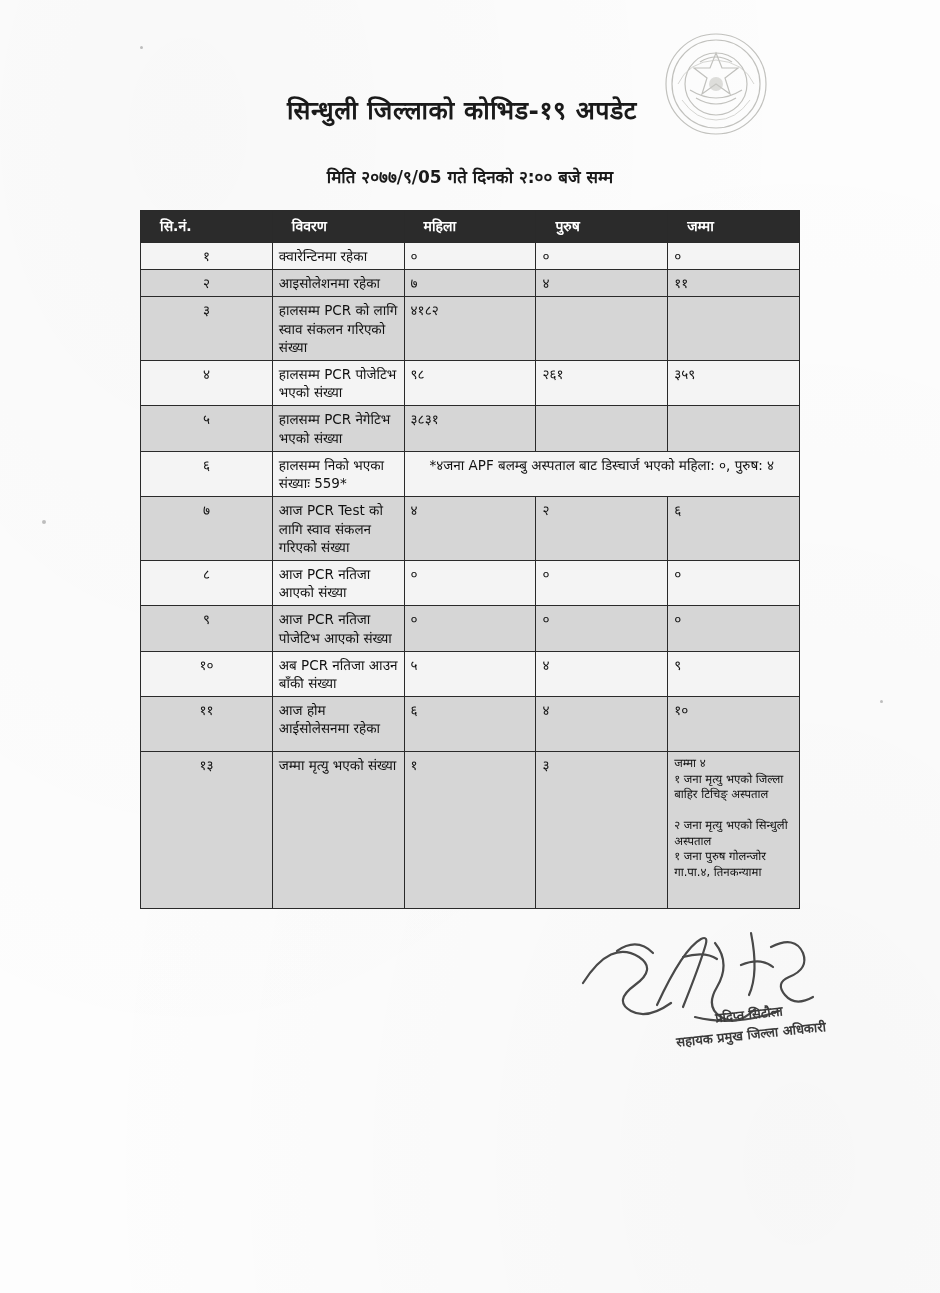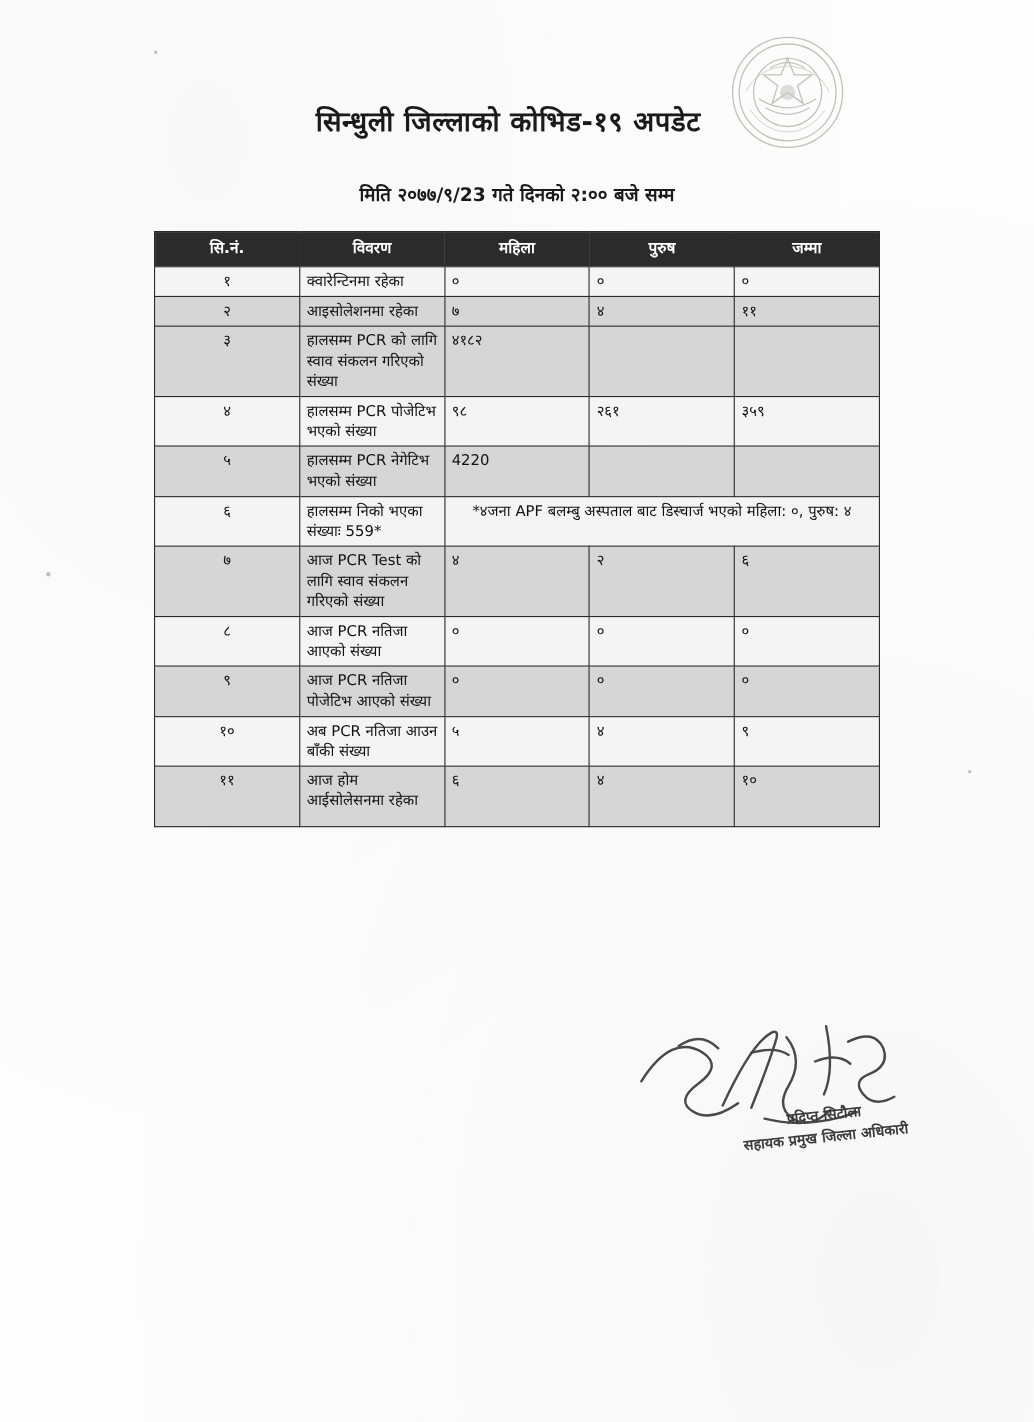--- a/index.html
+++ b/index.html
@@ -74,24 +74,24 @@
   }
   table.data th, table.data td {
     border: 1px solid #2a2a2a;
     padding: 4px 6px;
     vertical-align: top;
     line-height: 1.35;
   }
   table.data thead th {
     background: #2b2b2b;
     color: #ffffff;
-    text-align: center;
+    text-align: left;
     font-weight: bold;
     font-size: 14px;
-    padding: 6px 8px;
+    padding: 6px 19px;
   }
   tr.shade td {
     background: #d6d6d6;
   }
   tr.plain td {
     background: #f4f4f4;
   }
   td.c-sn {
     text-align: center;
     width: 58px;
@@ -177,21 +177,21 @@
       <g fill="none" stroke="#8f8f86" stroke-width="0.8">
         <path d="M18 56 q10 -22 38 -24"></path>
         <path d="M94 56 q-10 -22 -38 -24"></path>
         <path d="M22 72 q14 20 34 20"></path>
         <path d="M90 72 q-14 20 -34 20"></path>
       </g>
     </svg>
   </div>
 
   <div class="title">सिन्धुली जिल्लाको कोभिड-१९ अपडेट</div>
-  <div class="subtitle">मिति २०७७/९/23 गते दिनको २:०० बजे सम्म</div>
+  <div class="subtitle">मिति २०७७/९/05 गते दिनको २:०० बजे सम्म</div>
 
   <table class="data">
     <thead>
       <tr>
         <th>सि.नं.</th>
         <th>विवरण</th>
         <th>महिला</th>
         <th>पुरुष</th>
         <th>जम्मा</th>
       </tr>
@@ -221,21 +221,21 @@
       <tr class="plain">
         <td class="c-sn">४</td>
         <td class="c-desc">हालसम्म PCR पोजेटिभ भएको संख्या</td>
         <td class="c-f">९८</td>
         <td class="c-m">२६१</td>
         <td class="c-t">३५९</td>
       </tr>
       <tr class="shade">
         <td class="c-sn">५</td>
         <td class="c-desc">हालसम्म PCR नेगेटिभ भएको संख्या</td>
-        <td class="c-f">4220</td>
+        <td class="c-f">३८३१</td>
         <td class="c-m"></td>
         <td class="c-t"></td>
       </tr>
       <tr class="plain">
         <td class="c-sn">६</td>
         <td class="c-desc">हालसम्म निको भएका संख्याः 559*</td>
         <td class="span-wide" colspan="3">*४जना APF बलम्बु अस्पताल बाट डिस्चार्ज भएको महिला: ०, पुरुष: ४</td>
       </tr>
       <tr class="shade tall-two">
         <td class="c-sn">७</td>
@@ -264,20 +264,31 @@
         <td class="c-f">५</td>
         <td class="c-m">४</td>
         <td class="c-t">९</td>
       </tr>
       <tr class="shade tall-12">
         <td class="c-sn">११</td>
         <td class="c-desc">आज होम आईसोलेसनमा रहेका</td>
         <td class="c-f">६</td>
         <td class="c-m">४</td>
         <td class="c-t">१०</td>
+      </tr>
+      <tr class="shade tall-13">
+        <td class="c-sn">१३</td>
+        <td class="c-desc">जम्मा मृत्यु भएको संख्या</td>
+        <td class="c-f">१</td>
+        <td class="c-m">३</td>
+        <td class="c-t small nowrap-block">जम्मा ४
+१ जना मृत्यु भएको जिल्ला बाहिर टिचिङ् अस्पताल
+
+२ जना मृत्यु भएको सिन्धुली अस्पताल
+१ जना पुरुष गोलन्जोर गा.पा.४, तिनकन्यामा</td>
       </tr>
     </tbody>
   </table>
 
   <div class="signature">
     <svg viewBox="0 0 320 160" width="320" height="160">
       <g fill="none" stroke="#2b2b2b" stroke-width="2.2" stroke-linecap="round">
         <path d="M18 78 q28 -44 56 -26 q18 12 -4 28 q-22 16 -4 26 q16 9 40 -8"></path>
         <path d="M52 46 q20 -14 36 2"></path>
         <path d="M92 100 q26 -56 44 -66 q8 -4 4 8 q-6 20 -22 60"></path>

